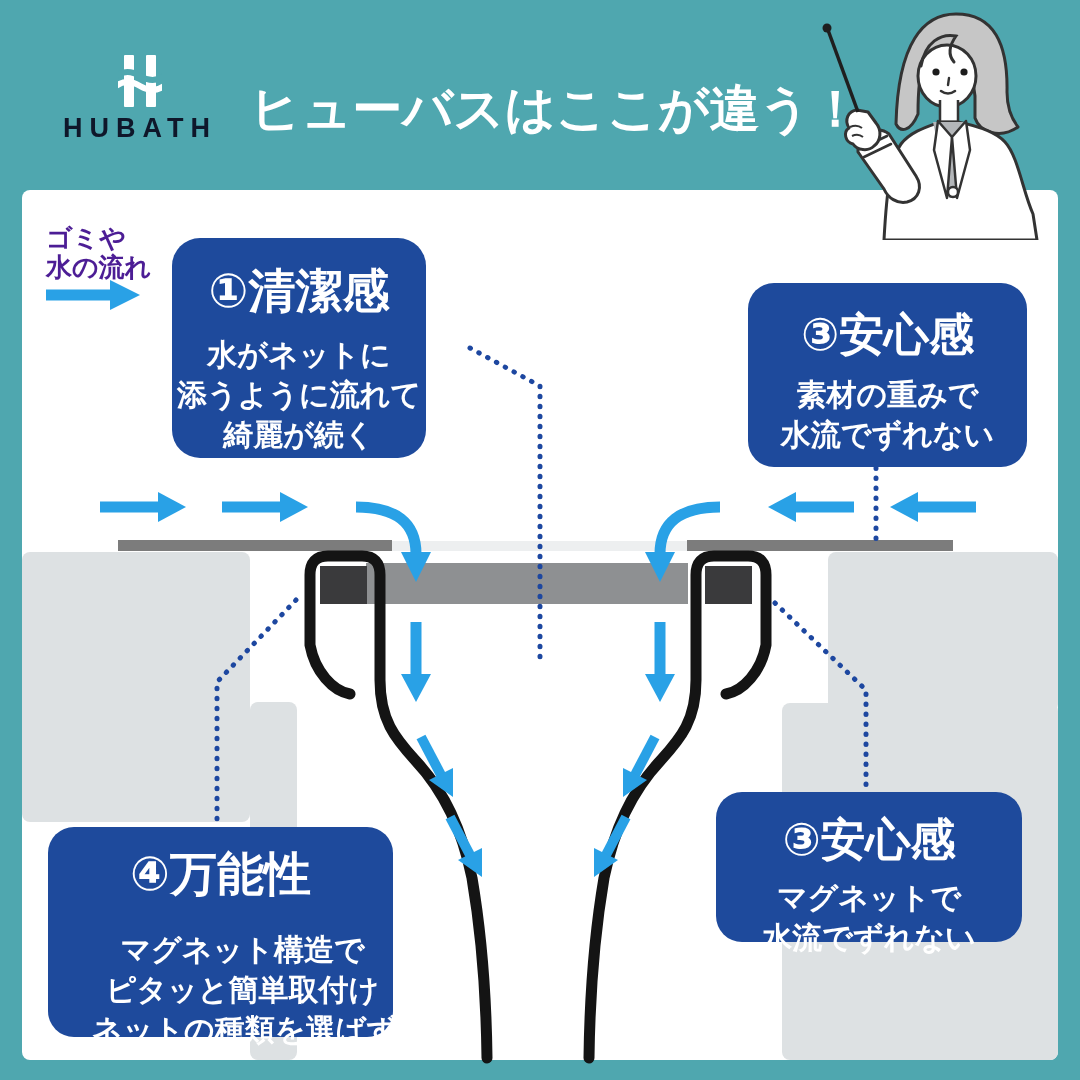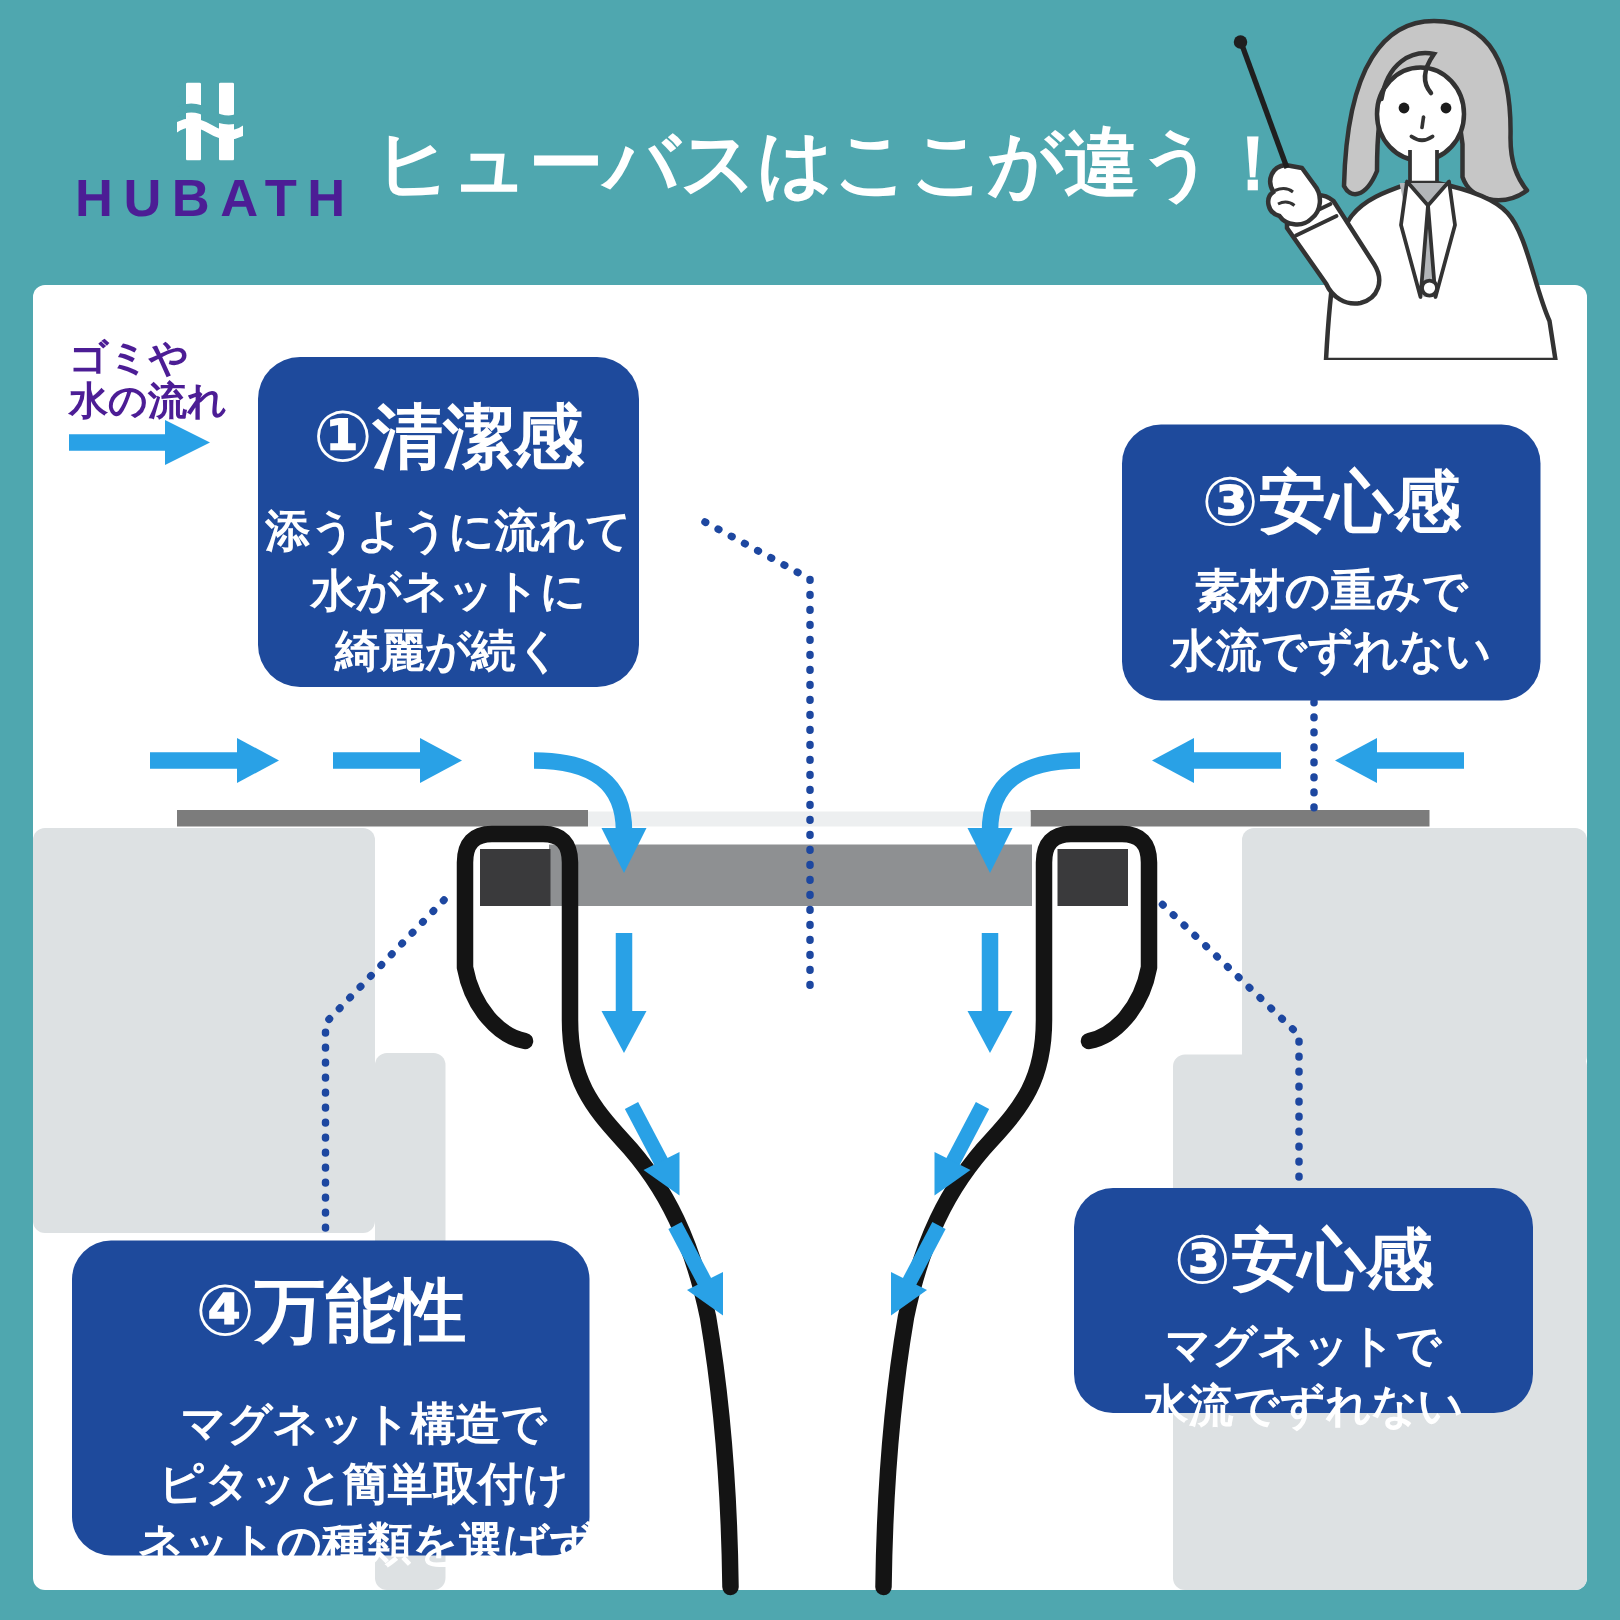--- a/index.html
+++ b/index.html
@@ -4,21 +4,21 @@
 <style>
   html,body{margin:0;padding:0;background:#333;}
   #stage{
     position:relative;width:1080px;height:1080px;overflow:hidden;
     background:#4FA7AF;
     font-family:"Liberation Sans","DejaVu Sans",sans-serif;
   }
   
   .brand{position:absolute;left:50px;top:55px;width:180px;text-align:center;}
   .brand-icon{display:block;margin:0 auto 6px auto;width:44px;height:52px;}
-  .brand-name{color:#4c1d95;font-size:35px;font-weight:bold;letter-spacing:7px;}
+  .brand-name{color:#0f172a;font-size:27px;font-weight:bold;letter-spacing:7px;}
   .main-title{
     position:absolute;left:250px;top:76px;width:580px;
     color:#fff;font-size:50px;font-weight:800;letter-spacing:0px;white-space:nowrap;
   }
   .presenter{position:absolute;left:800px;top:0px;width:280px;height:240px;z-index:6;}
   
   .panel{
     position:absolute;left:22px;top:190px;width:1036px;height:870px;
     background:#ffffff;border-radius:8px;
   }
@@ -135,22 +135,22 @@
     </g>
   </svg>
 
   <div class="flow-label">
     <div>ゴミや</div>
     <div>水の流れ</div>
   </div>
 
   <div class="feature feature-1">
     <div class="f-title">①清潔感</div>
+    <div class="f-line">水がネットに</div>
     <div class="f-line">添うように流れて</div>
-    <div class="f-line">水がネットに</div>
     <div class="f-line">綺麗が続く</div>
   </div>
   <div class="feature feature-2">
     <div class="f-title">③安心感</div>
     <div class="f-line">素材の重みで</div>
     <div class="f-line">水流でずれない</div>
   </div>
   <div class="feature feature-3">
     <div class="f-title">③安心感</div>
     <div class="f-line">マグネットで</div>

